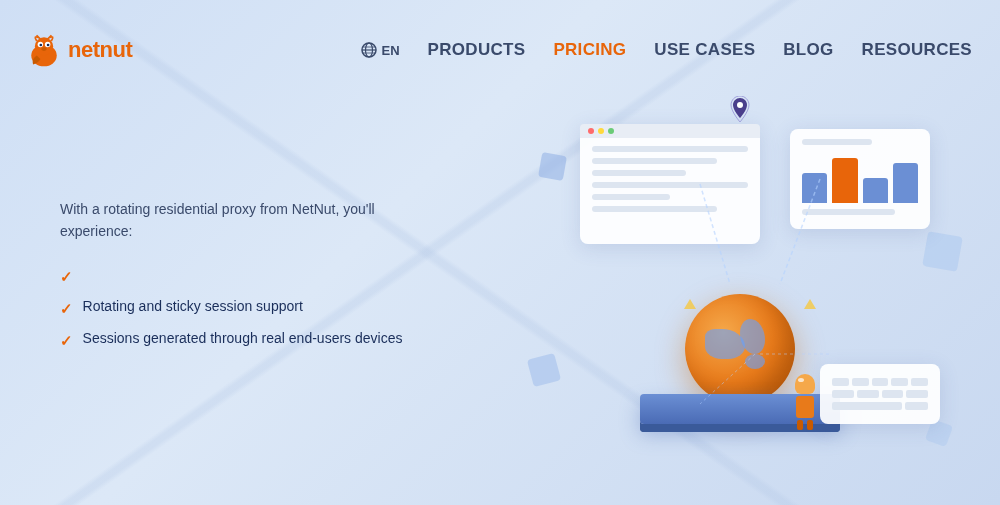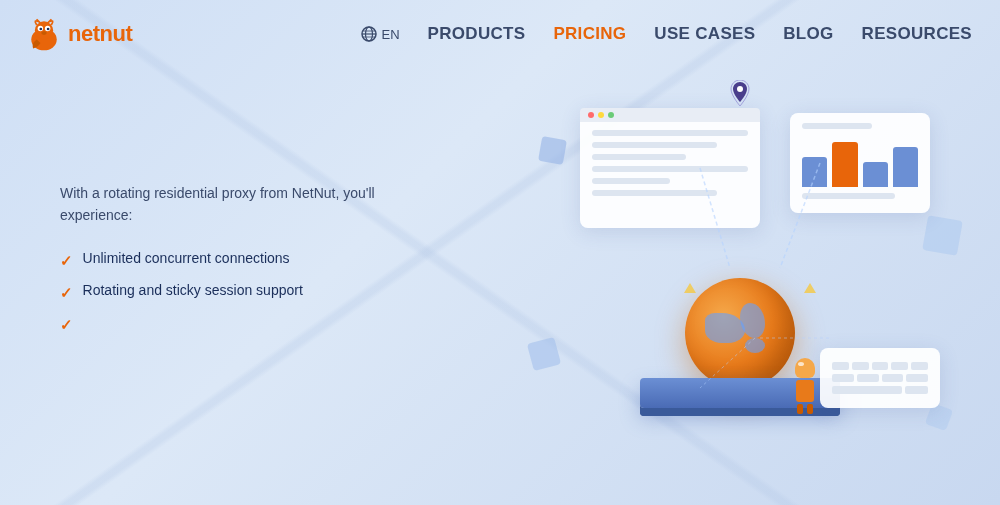--- a/index.html
+++ b/index.html
@@ -29,21 +29,21 @@
         linear-gradient(145deg, transparent 45%, rgba(180,200,230,0.3) 45.5%, rgba(180,200,230,0.3) 46%, transparent 46.5%),
         linear-gradient(35deg, transparent 45%, rgba(180,200,230,0.3) 45.5%, rgba(180,200,230,0.3) 46%, transparent 46.5%);
       pointer-events: none;
     }
 
     
     .navbar {
       display: flex;
       align-items: center;
       justify-content: space-between;
-      padding: 14px 28px 14px 24px;
+      padding: 30px 28px 14px 24px;
       position: relative;
       z-index: 10;
     }
 
     .logo {
       display: flex;
       align-items: center;
       gap: 4px;
     }
 
@@ -67,21 +67,21 @@
       display: flex;
       align-items: center;
       gap: 28px;
     }
 
     .nav-lang {
       display: flex;
       align-items: center;
       gap: 5px;
       font-size: 13px;
-      font-weight: 400;
+      font-weight: 700;
       color: #3a4a6b;
       cursor: pointer;
     }
 
     .globe-icon {
       width: 16px;
       height: 16px;
     }
 
     .nav-item {
@@ -462,28 +462,28 @@
 
     <div class="left-panel">
       <h1 class="hero-title">
         <br>
       </h1>
       <p class="hero-description">With a rotating residential proxy from NetNut, you'll experience:</p>
 
       <ul class="features-list">
         <li class="feature-item">
           <span class="check-icon">✓</span>
-          <span>Unlimited concurrent connections</span>
         </li>
         <li class="feature-item">
           <span class="check-icon">✓</span>
           <span>Rotating and sticky session support</span>
         </li>
         <li class="feature-item">
           <span class="check-icon">✓</span>
+          <span>Sessions generated through real end-users devices</span>
         </li>
       </ul>
     </div>
 
     <div class="right-panel">
       <div class="illustration">
 
         <div class="cube cube-1"></div>
         <div class="cube cube-2"></div>
         <div class="cube cube-3"></div>

